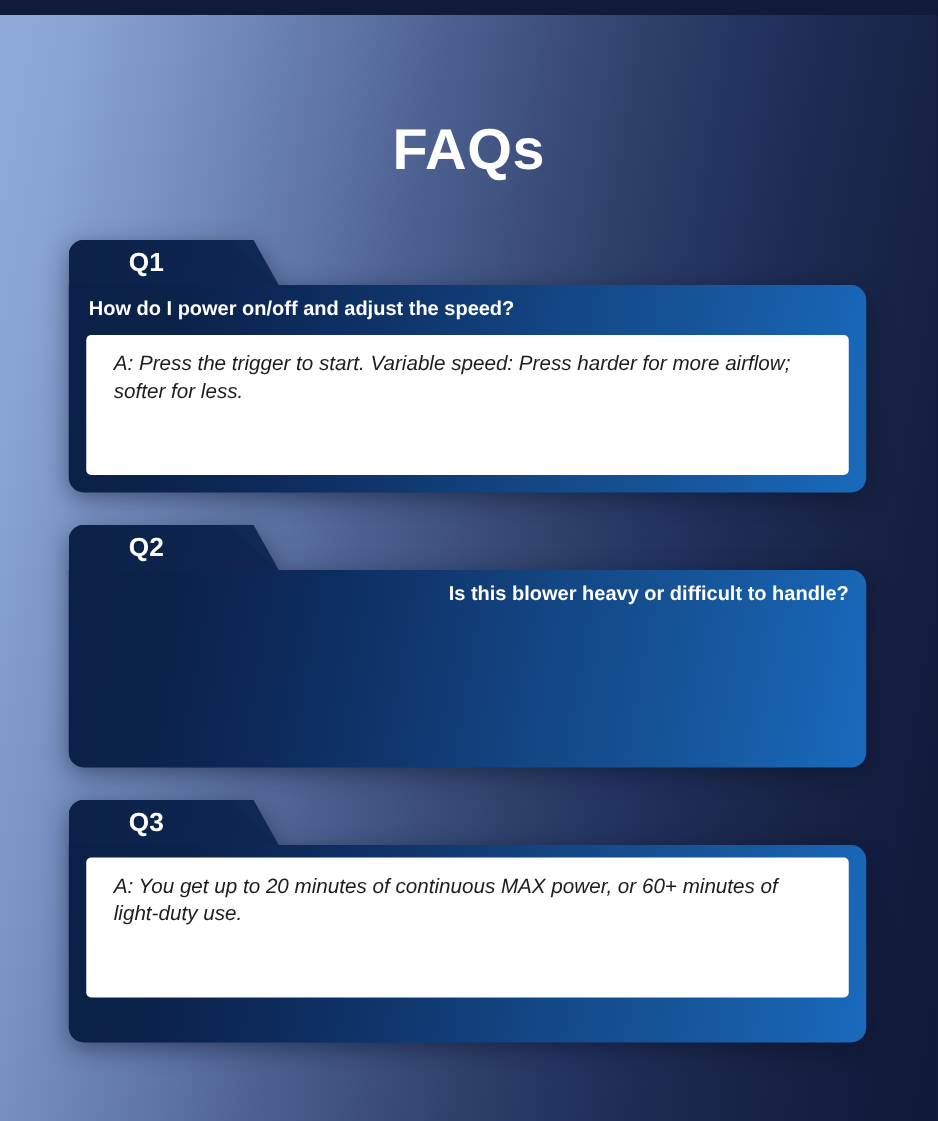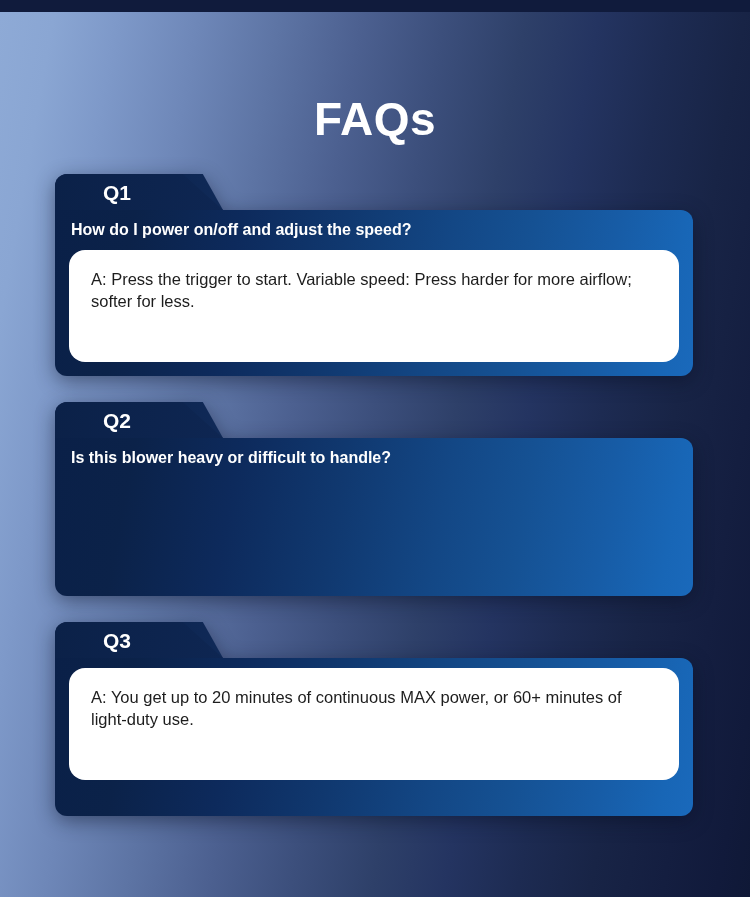--- a/index.html
+++ b/index.html
@@ -51,21 +51,21 @@
     font-size: 46px;
     font-weight: bold;
     color: #ffffff;
     letter-spacing: 0.5px;
     line-height: 1;
   }
 
   
   .faq-list {
     position: absolute;
-    top: 162px;
+    top: 180px;
     left: 55px;
     width: 638px;
   }
 
   .faq-card {
     position: relative;
     width: 638px;
     margin-bottom: 26px;
     filter: drop-shadow(0 5px 10px rgba(5, 12, 32, 0.45));
   }
@@ -130,37 +130,38 @@
       #134785 60%,
       #155193 72%,
       #175ca6 85%,
       #1866b6 95%,
       #1a69bb 100%);
     border-radius: 0 12px 12px 12px;
     padding: 10px 14px 14px 14px;
   }
 
   .faq-card:nth-child(1) .faq-body { min-height: 158px; }
-  .faq-card:nth-child(2) .faq-body { min-height: 158px; }
+  .faq-card:nth-child(2) .faq-body { min-height: 158px; text-align: right; }
   .faq-card:nth-child(3) .faq-body { min-height: 158px; }
 
   .faq-question {
     font-size: 16px;
     font-weight: bold;
     color: #ffffff;
     line-height: 1.25;
     padding-left: 2px;
     margin-bottom: 10px;
   }
 
   .faq-answer-box {
     background: #ffffff;
-    border-radius: 16px;
-    padding: 18px 22px 20px 22px;
+    border-radius: 4px;
+    padding: 12px 22px 20px 22px;
     min-height: 112px;
+    font-style: italic;
   }
 
   .faq-answer-text {
     font-size: 16.5px;
     color: #1d1d1d;
     line-height: 1.36;
     font-weight: normal;
   }
 </style>
 </head>

